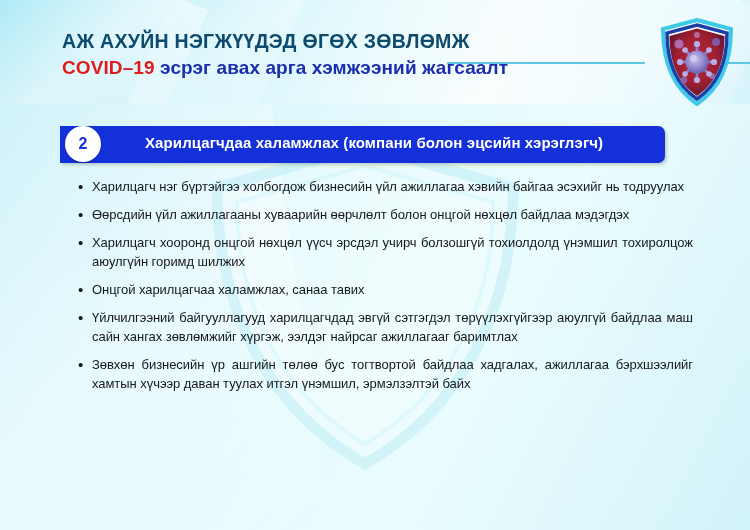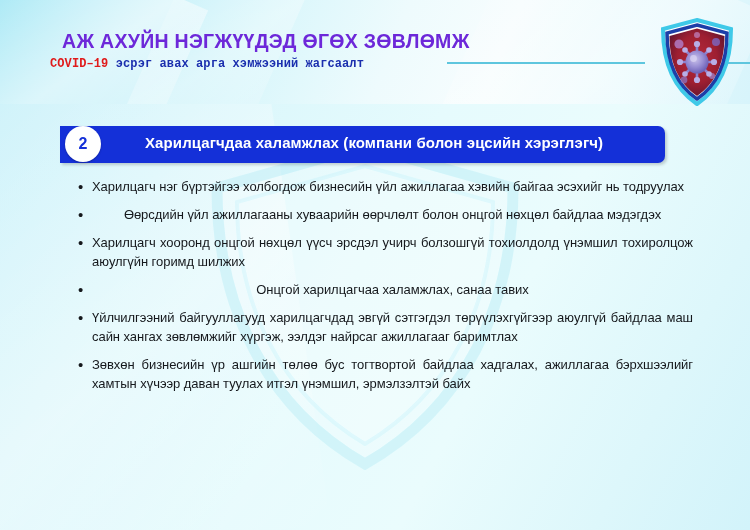--- a/index.html
+++ b/index.html
@@ -75,34 +75,33 @@
   .hs2 { left: 150px; top: -60px;  width: 120px; height: 250px; transform: rotate(24deg); opacity:.6;}
   .hs3 { left: 470px; top: -50px;  width: 260px; height: 240px; transform: rotate(24deg); opacity:.75;}
 
   .header-title {
     position: absolute;
     left: 62px;
     top: 30px;
     font-size: 19.5px;
     font-weight: bold;
     letter-spacing: 0.3px;
-    color: #6d28d9;
+    color: #0c4a6e;
     white-space: nowrap;
     text-align: right;
   }
   .header-subtitle {
     position: absolute;
-    left: 50px;
+    left: 62px;
     top: 57px;
-    font-size: 12px;
+    font-size: 19px;
     font-weight: bold;
     letter-spacing: 0.1px;
     color: #1b2fae;
     white-space: nowrap;
-    font-family: Liberation Mono, monospace;
   }
   .header-subtitle .covid {
     color: #e01b1b;
   }
 
   .header-rule-left {
     position: absolute;
     left: 447px;
     top: 62px;
     width: 198px;
@@ -191,21 +190,21 @@
   }
   .bullet-text {
     flex: 1 1 auto;
     font-size: 13px;
     line-height: 19px;
     color: #15181c;
     text-align: justify;
     letter-spacing: -0.05px;
   }
   .bullet-text.nojustify {
-    text-align: center;
+    text-align: left;
   }
 </style>
 </head>
 <body>
 
 <div class="slide">
 
   <div class="body-bg"></div>
   <div class="body-bg-sheen"></div>
 

